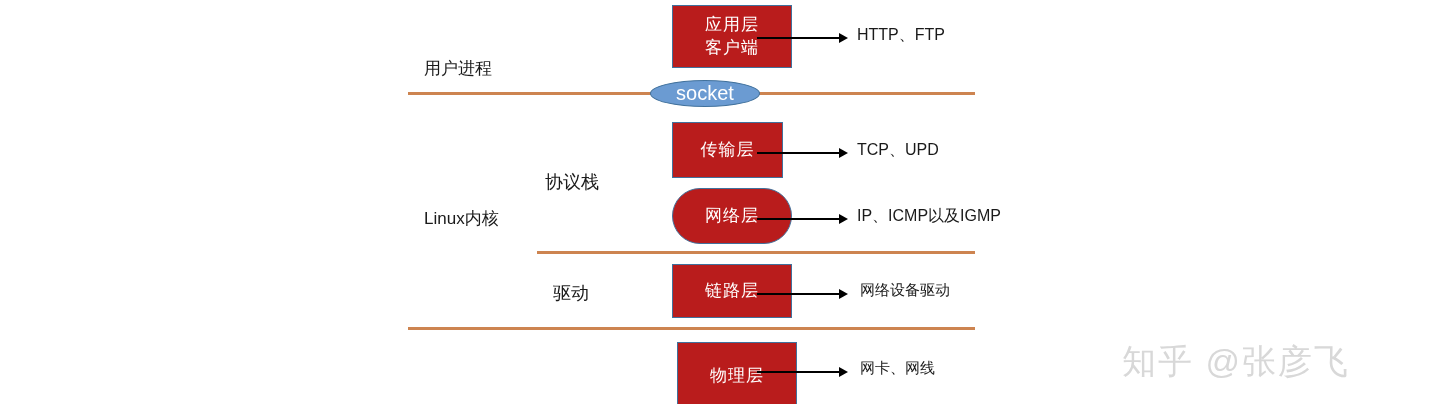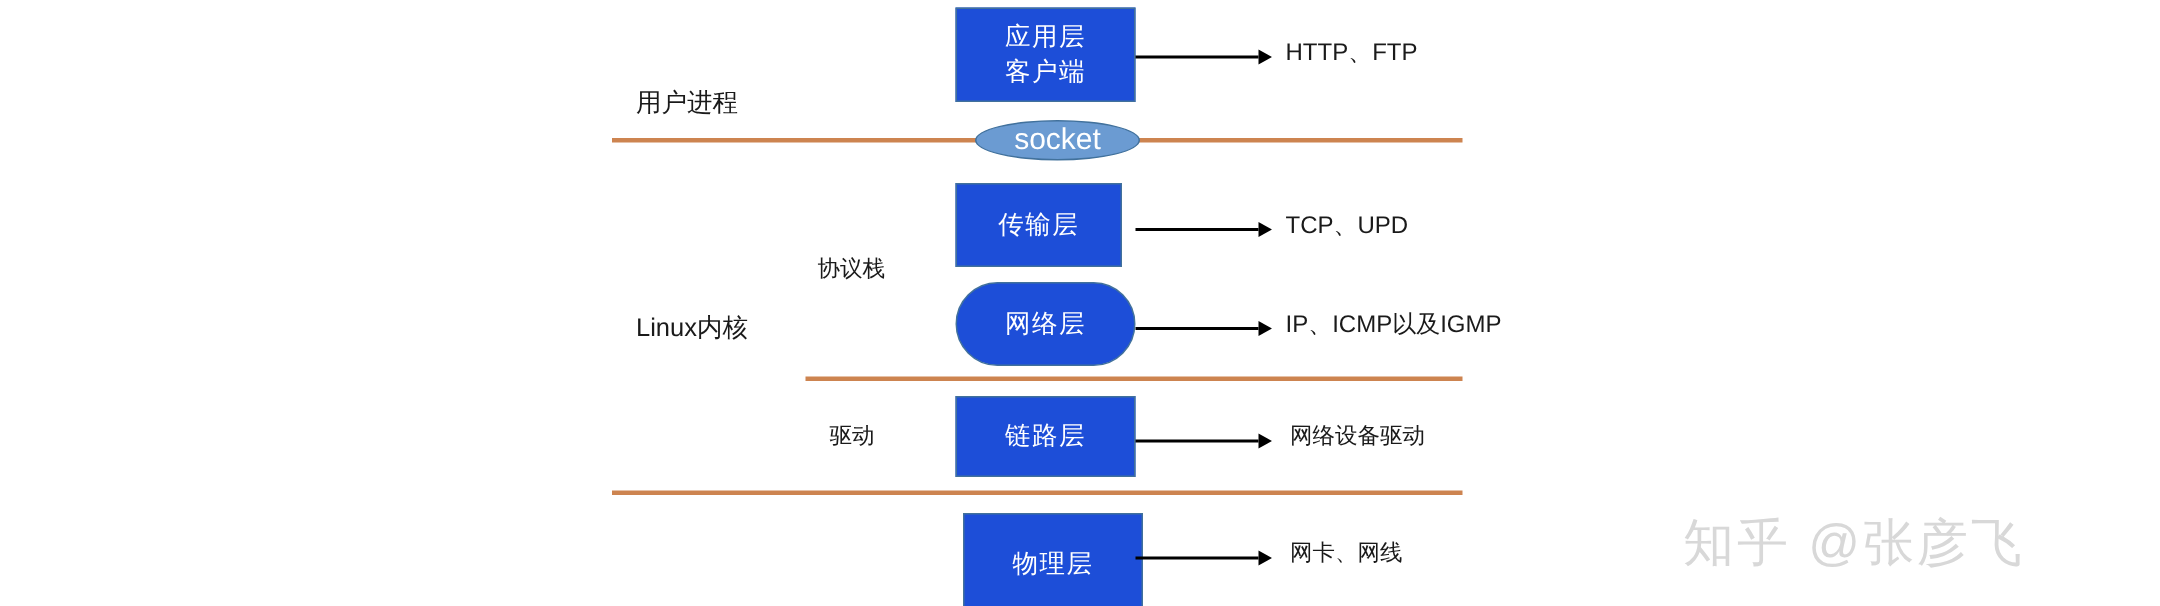--- a/index.html
+++ b/index.html
@@ -18,33 +18,34 @@
     width: 1440px;
     height: 404px;
     background: #ffffff;
     overflow: hidden;
   }
 
   
   .layer-box {
     position: absolute;
     box-sizing: border-box;
-    background: #1d4ed8;
+    background: #b91c1c;
     border: 1px solid #41719c;
     color: #ffffff;
     font-size: 17px;
     line-height: 1.35;
     letter-spacing: 1px;
     display: flex;
     align-items: center;
     justify-content: center;
     text-align: center;
     font-family: "Liberation Serif", "DejaVu Serif", serif;
     white-space: pre-line;
     user-select: none;
+    margin-left: 35px;
   }
 
   
   .socket-ellipse {
     position: absolute;
     box-sizing: border-box;
     background: #6b9bd2;
     border: 1px solid #41719c;
     border-radius: 50%;
     color: #ffffff;
@@ -93,21 +94,21 @@
     position: absolute;
     color: #1a1a1a;
     white-space: nowrap;
     user-select: none;
   }
   .label-left {
     font-size: 17px;
     font-family: "Liberation Sans", "DejaVu Sans", sans-serif;
   }
   .label-mid {
-    font-size: 15px;
+    font-size: 18px;
     font-family: "Liberation Serif", "DejaVu Serif", serif;
   }
   .label-right {
     font-size: 16px;
     font-family: "Liberation Sans", "DejaVu Sans", sans-serif;
   }
   .label-right-cjk {
     font-size: 15px;
     font-family: "Liberation Serif", "DejaVu Serif", serif;
   }

